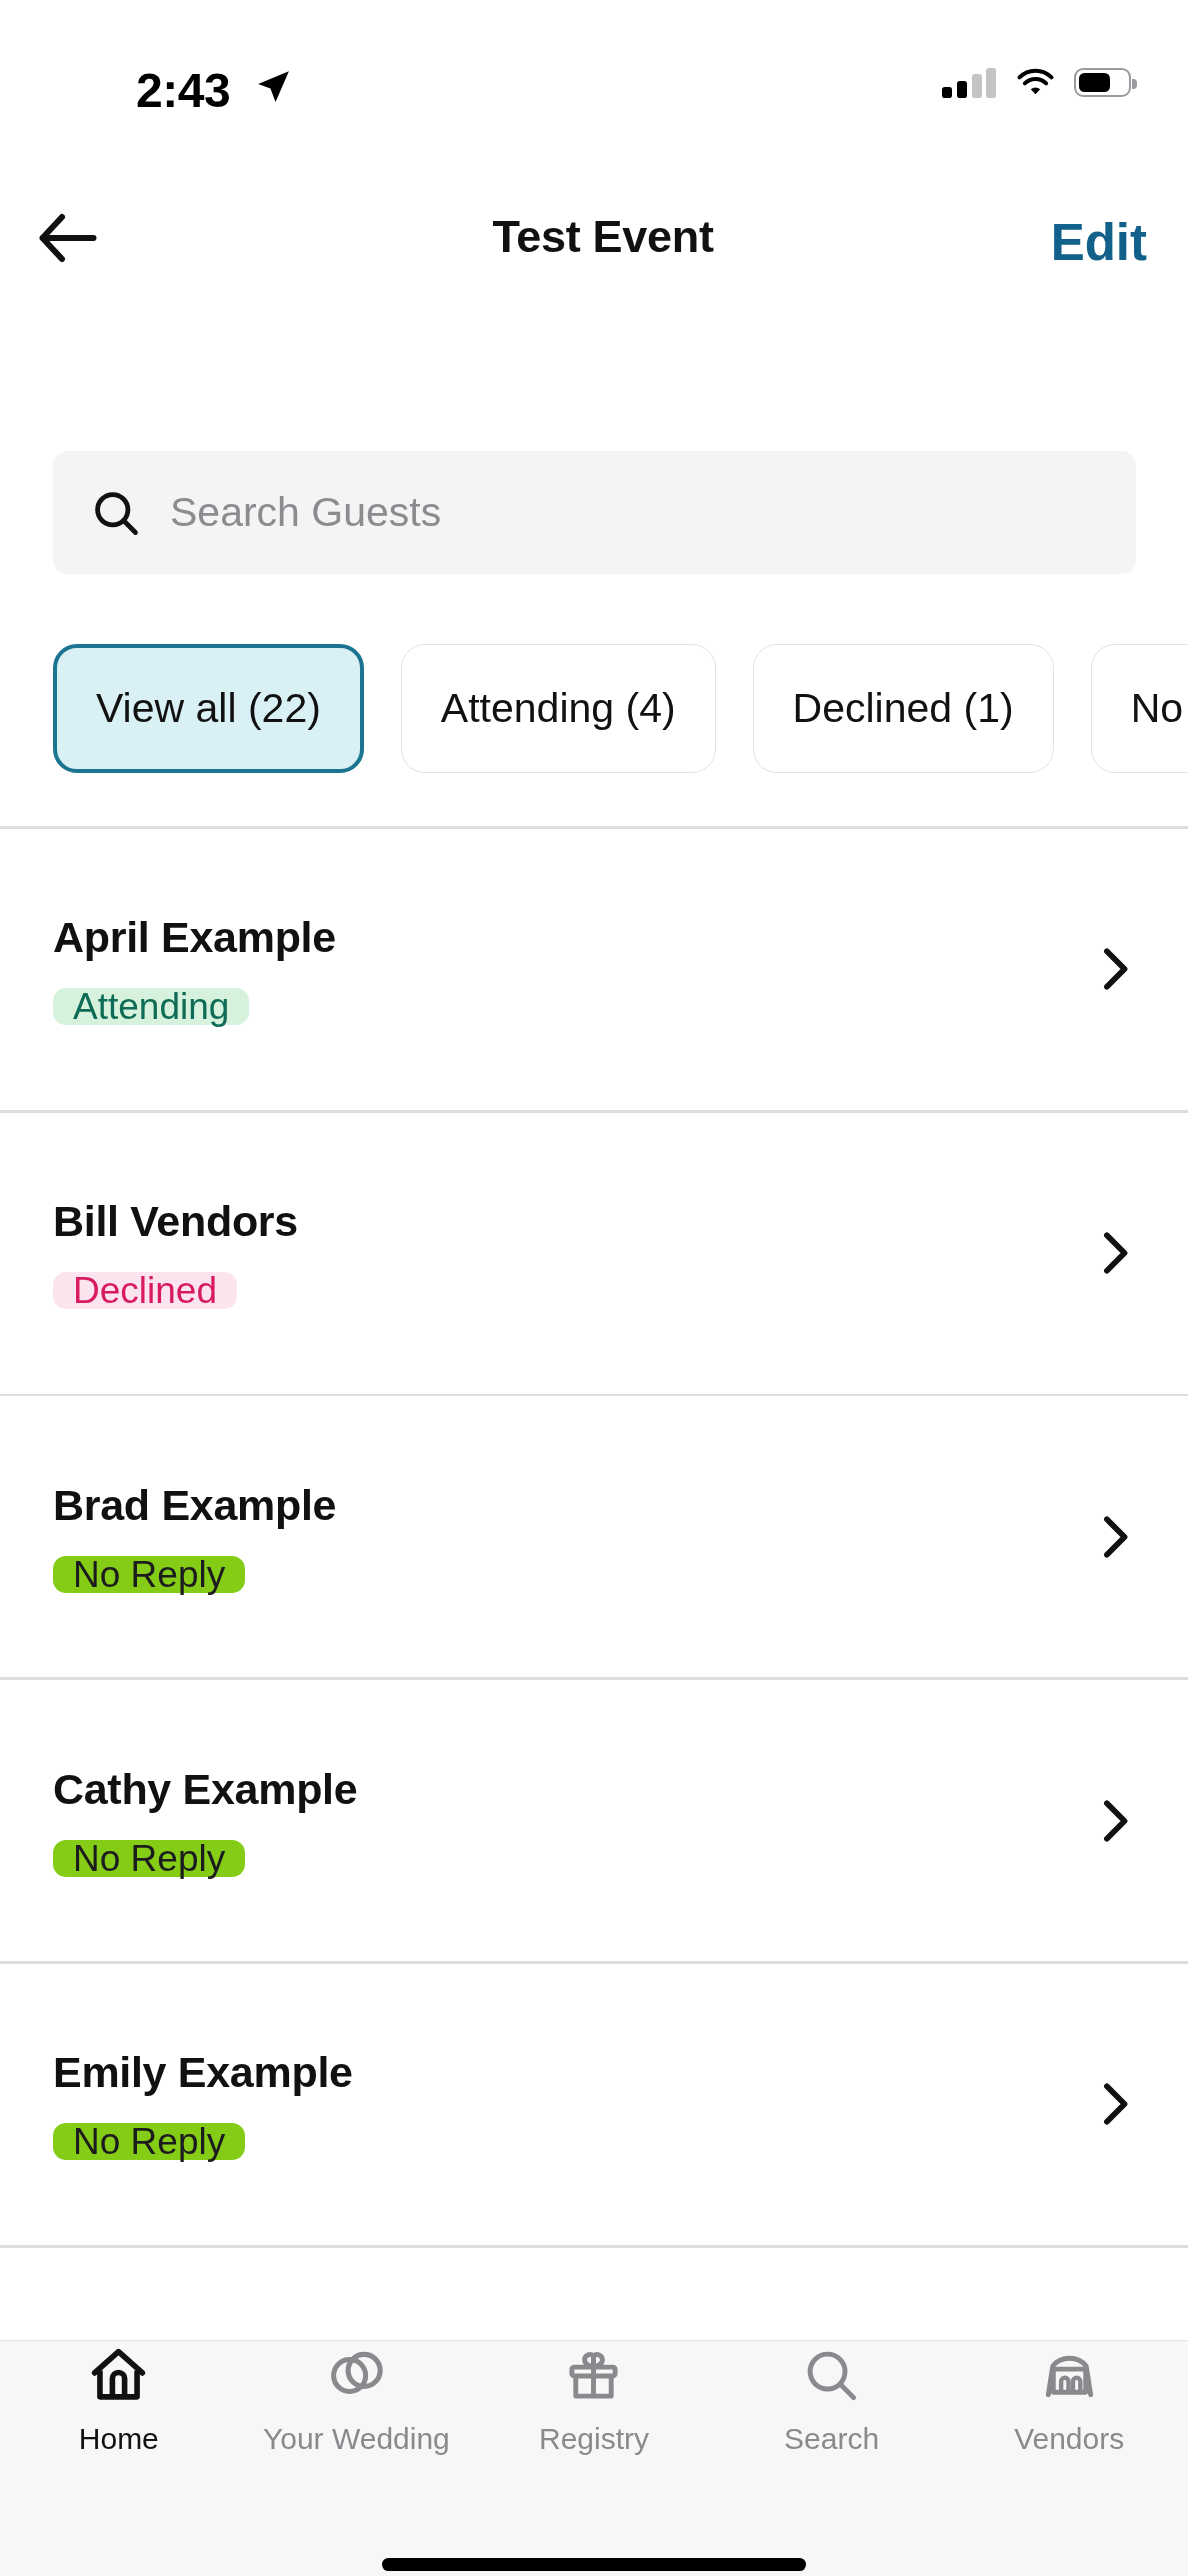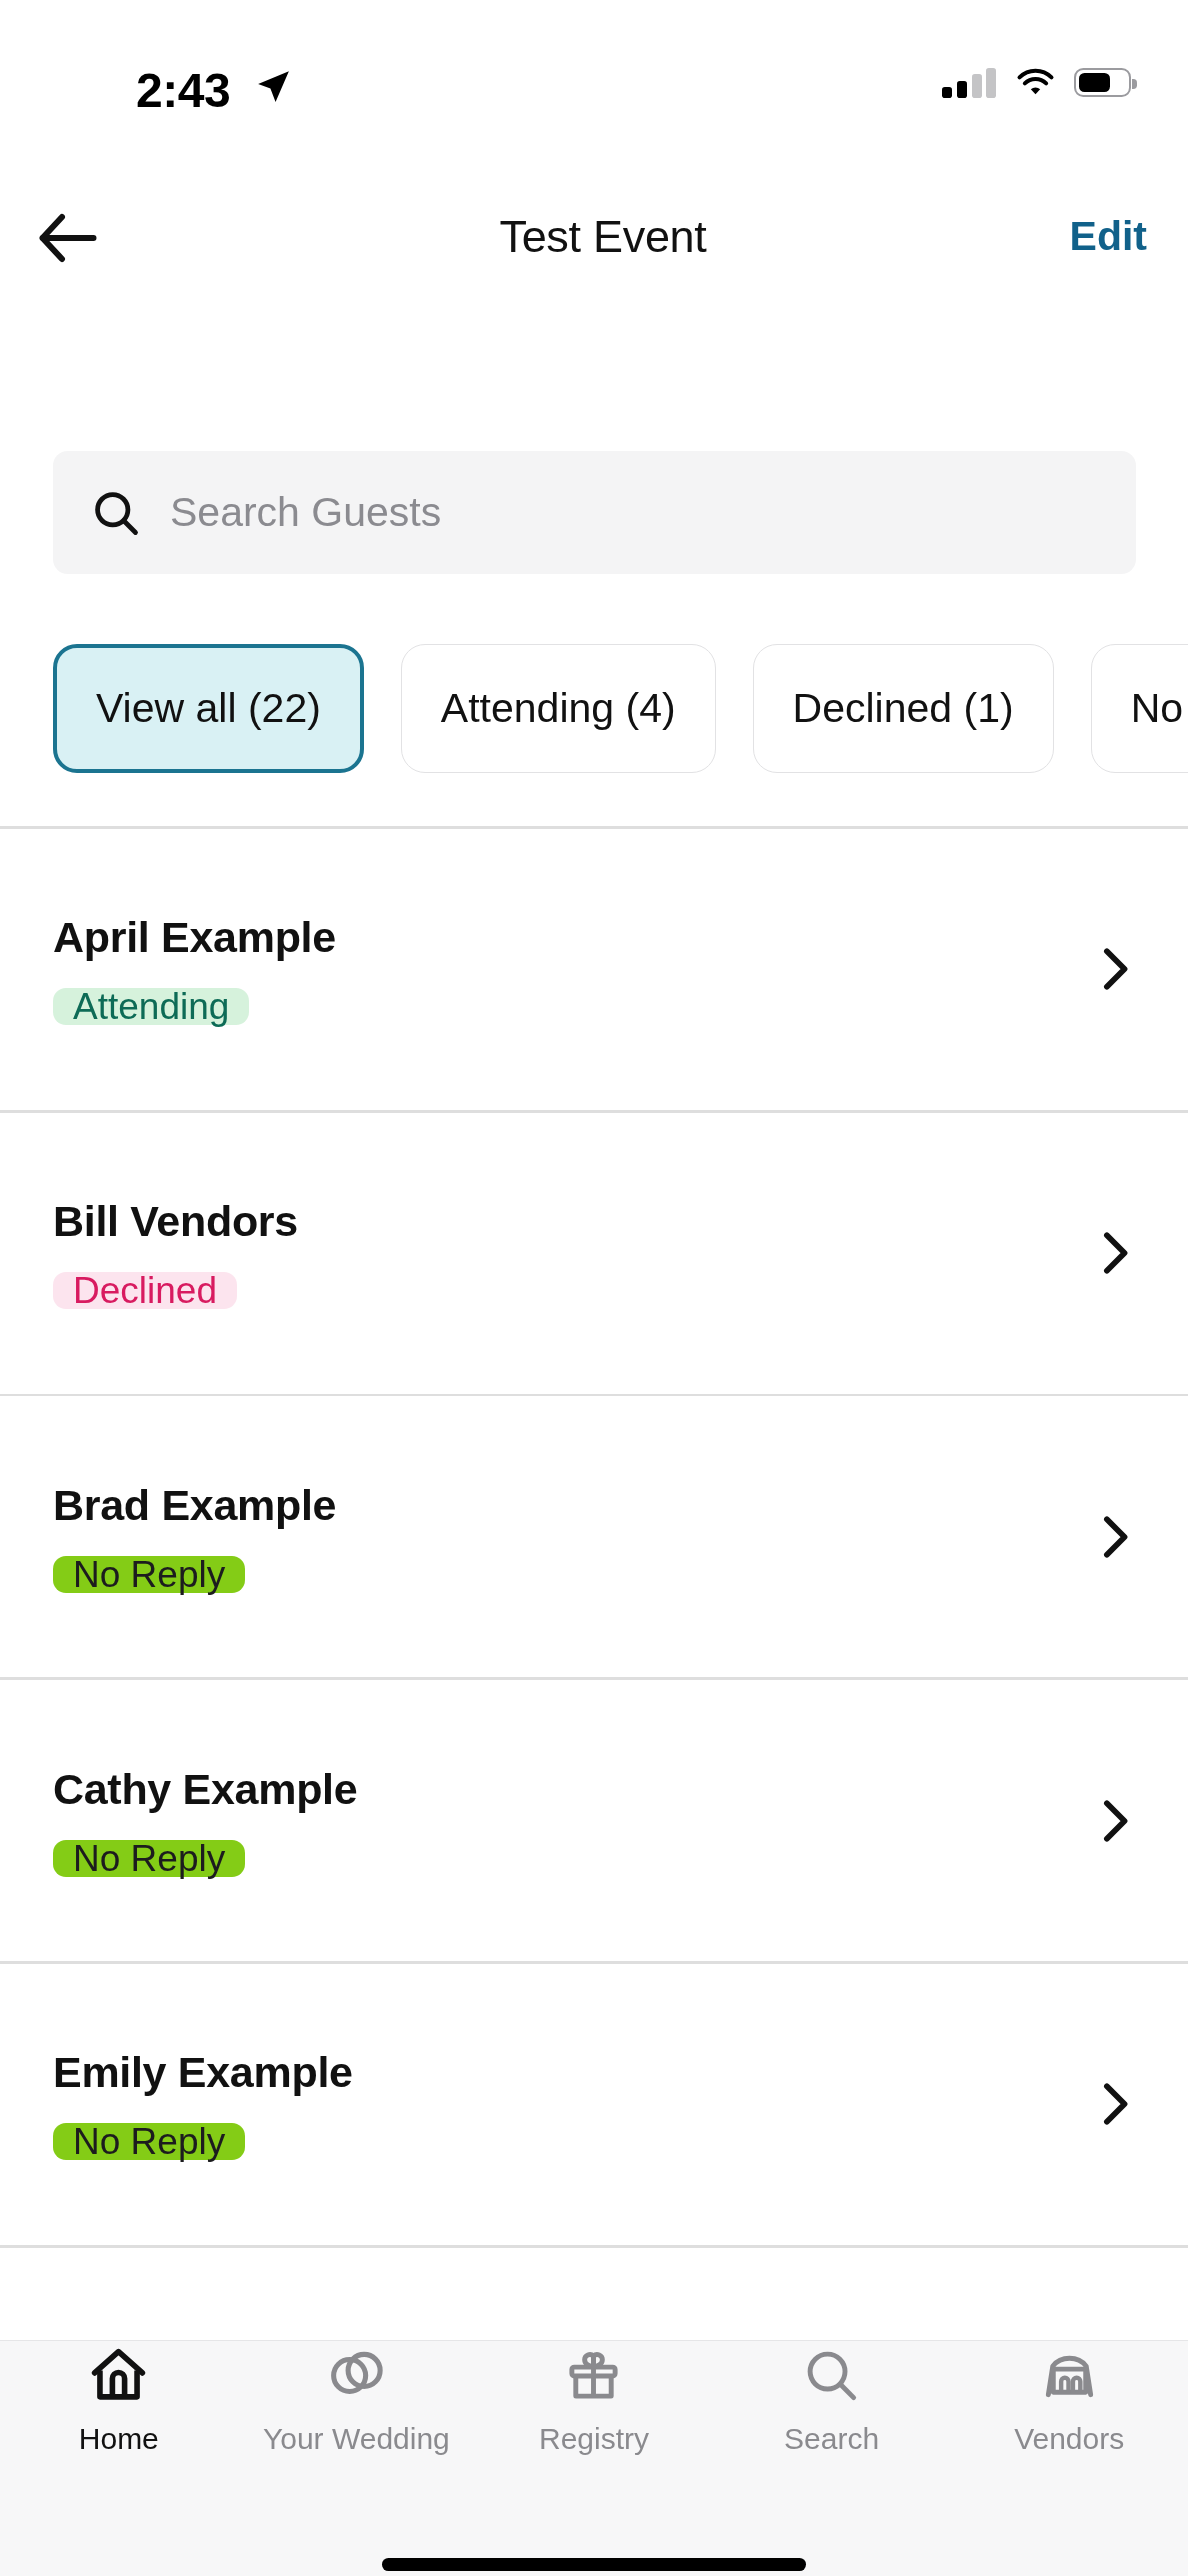--- a/index.html
+++ b/index.html
@@ -27,25 +27,25 @@
   .bars i:nth-child(4){ height:30px; background:#c4c4c6; }
   .batt { position:relative; width:57px; height:28.6px; border:2.8px solid #9b9b9f; border-radius:9.2px; }
   .batt .fill { position:absolute; left:2.8px; top:2.8px; bottom:2.8px; width:58%; background:#000; border-radius:5.5px; }
   .batt .cap { position:absolute; right:-8.3px; top:9.2px; width:5.5px; height:10px; background:#9b9b9f; border-radius:0 3.7px 3.7px 0; }
 
   
   .navbar { position:absolute; top:170px; left:0; width:1188px; height:106px; }
   .nav-back { position:absolute; left:32px; top:16.6px; width:72px; height:72px; cursor:pointer; }
   .nav-title {
     position:absolute; left:0; width:1188px; top:26px; text-align:center;
-    font-size:45px; font-weight:400; color:#111; letter-spacing:-0.3px;padding-left:18px;
+    font-size:45px; font-weight:700; color:#111; letter-spacing:-0.3px;padding-left:18px;
   }
   .nav-edit {
     position:absolute; right:41px; top:28px;
-    font-size:41px; font-weight:700; color:#11618a; cursor:pointer;
+    font-size:51px; font-weight:700; color:#11618a; cursor:pointer;
   }
 
   
   .sec-head { position:absolute; top:293px; left:0; width:1188px; height:92px; }
   .sec-title { position:absolute; left:53px; top:3.7px; font-size:48px; font-weight:700; color:#111; }
   .sec-action { position:absolute; right:53px; top:11px; font-size:41px; font-weight:700; color:#11618a; cursor:pointer; }
 
   
   .search {
     position:absolute; left:53px; top:436px; width:1083px; height:123px;

